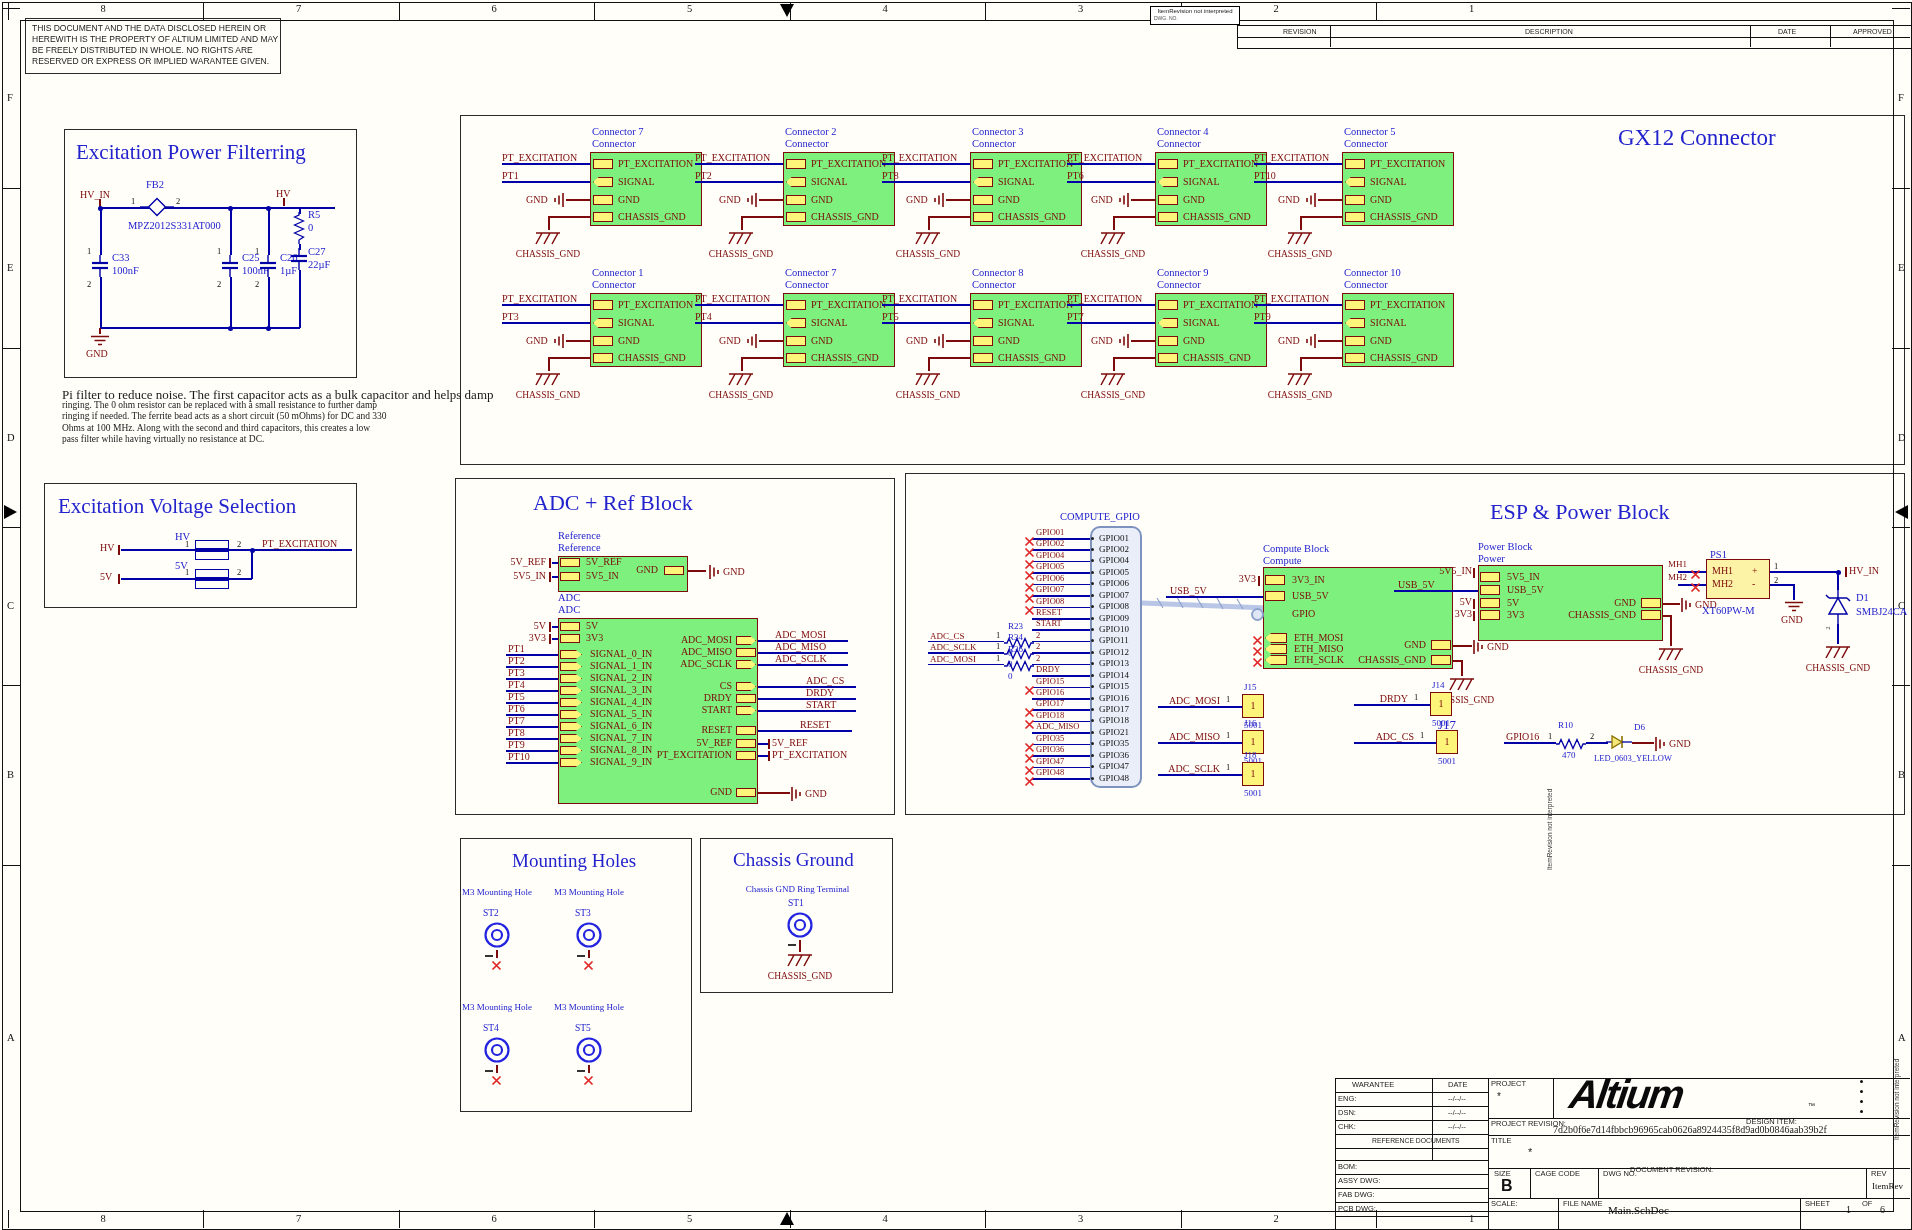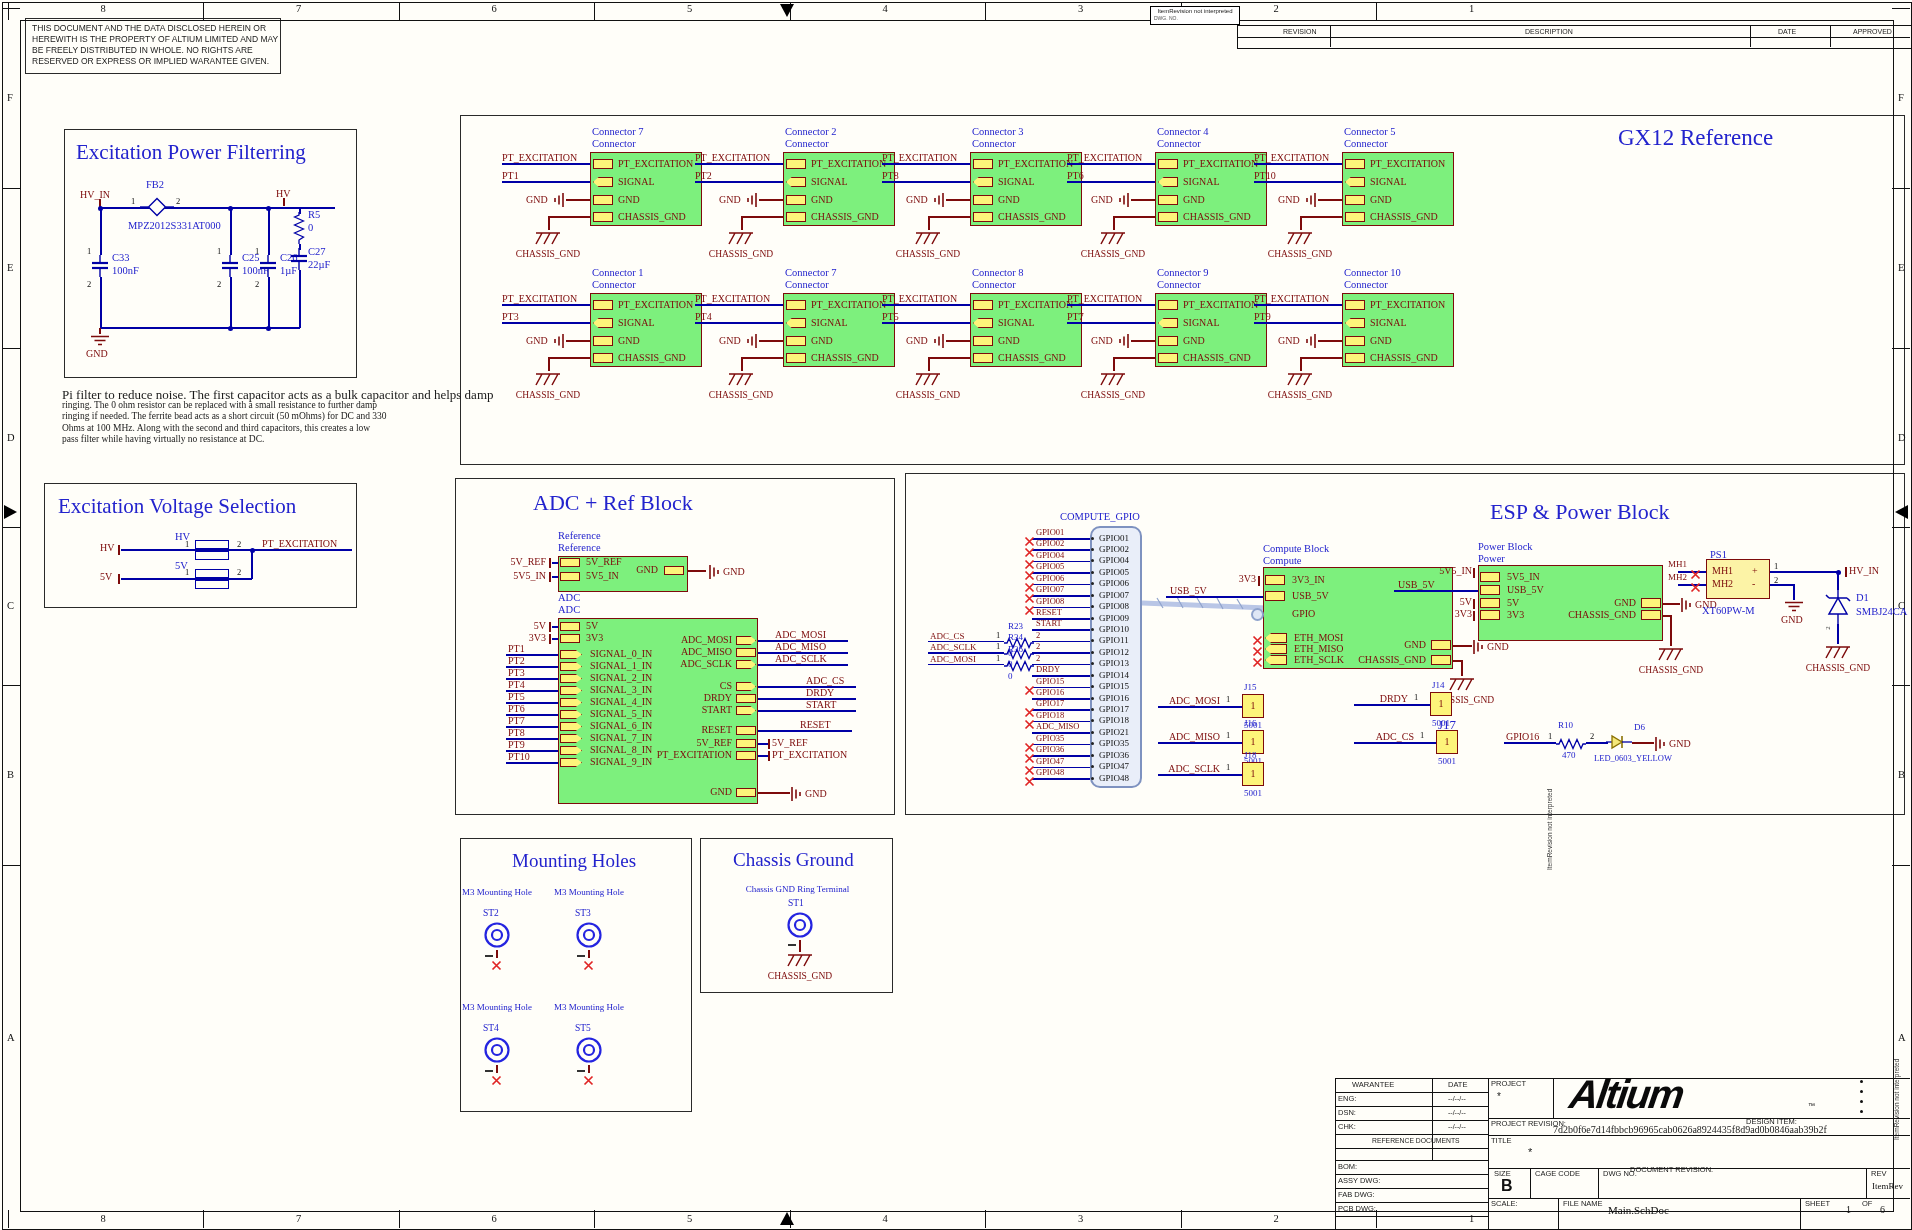--- a/index.html
+++ b/index.html
@@ -31,21 +31,21 @@
 </style>
 </head>
 <body>
 
 <div id="sheet">
 
   <div class="abs zone" style="left:25px;top:18px;width:256px;height:56px"></div>
   <div class="abs zone" style="left:64px;top:129px;width:293px;height:249px"></div>
   <div class="abs title" style="left:76px;top:140px;font-size:21px">Excitation Power Filterring</div>
   <div class="abs zone" style="left:460px;top:115px;width:1445px;height:350px"></div>
-  <div class="abs title" style="left:1618px;top:125px;font-size:23px">GX12 Reference</div>
+  <div class="abs title" style="left:1618px;top:125px;font-size:23px">GX12 Connector</div>
   <div class="abs zone" style="left:44px;top:483px;width:313px;height:125px"></div>
   <div class="abs title" style="left:58px;top:494px;font-size:21px">Excitation Voltage Selection</div>
   <div class="abs zone" style="left:455px;top:478px;width:440px;height:337px"></div>
   <div class="abs title" style="left:533px;top:490px;font-size:22px">ADC + Ref Block</div>
   <div class="abs zone" style="left:905px;top:473px;width:1000px;height:342px"></div>
   <div class="abs title" style="left:1490px;top:499px;font-size:22px">ESP &amp; Power Block</div>
   <div class="abs zone" style="left:460px;top:838px;width:232px;height:274px"></div>
   <div class="abs title" style="left:512px;top:850px;font-size:19px">Mounting Holes</div>
   <div class="abs zone" style="left:700px;top:838px;width:193px;height:155px"></div>
   <div class="abs title" style="left:733px;top:849px;font-size:19px">Chassis Ground</div>

